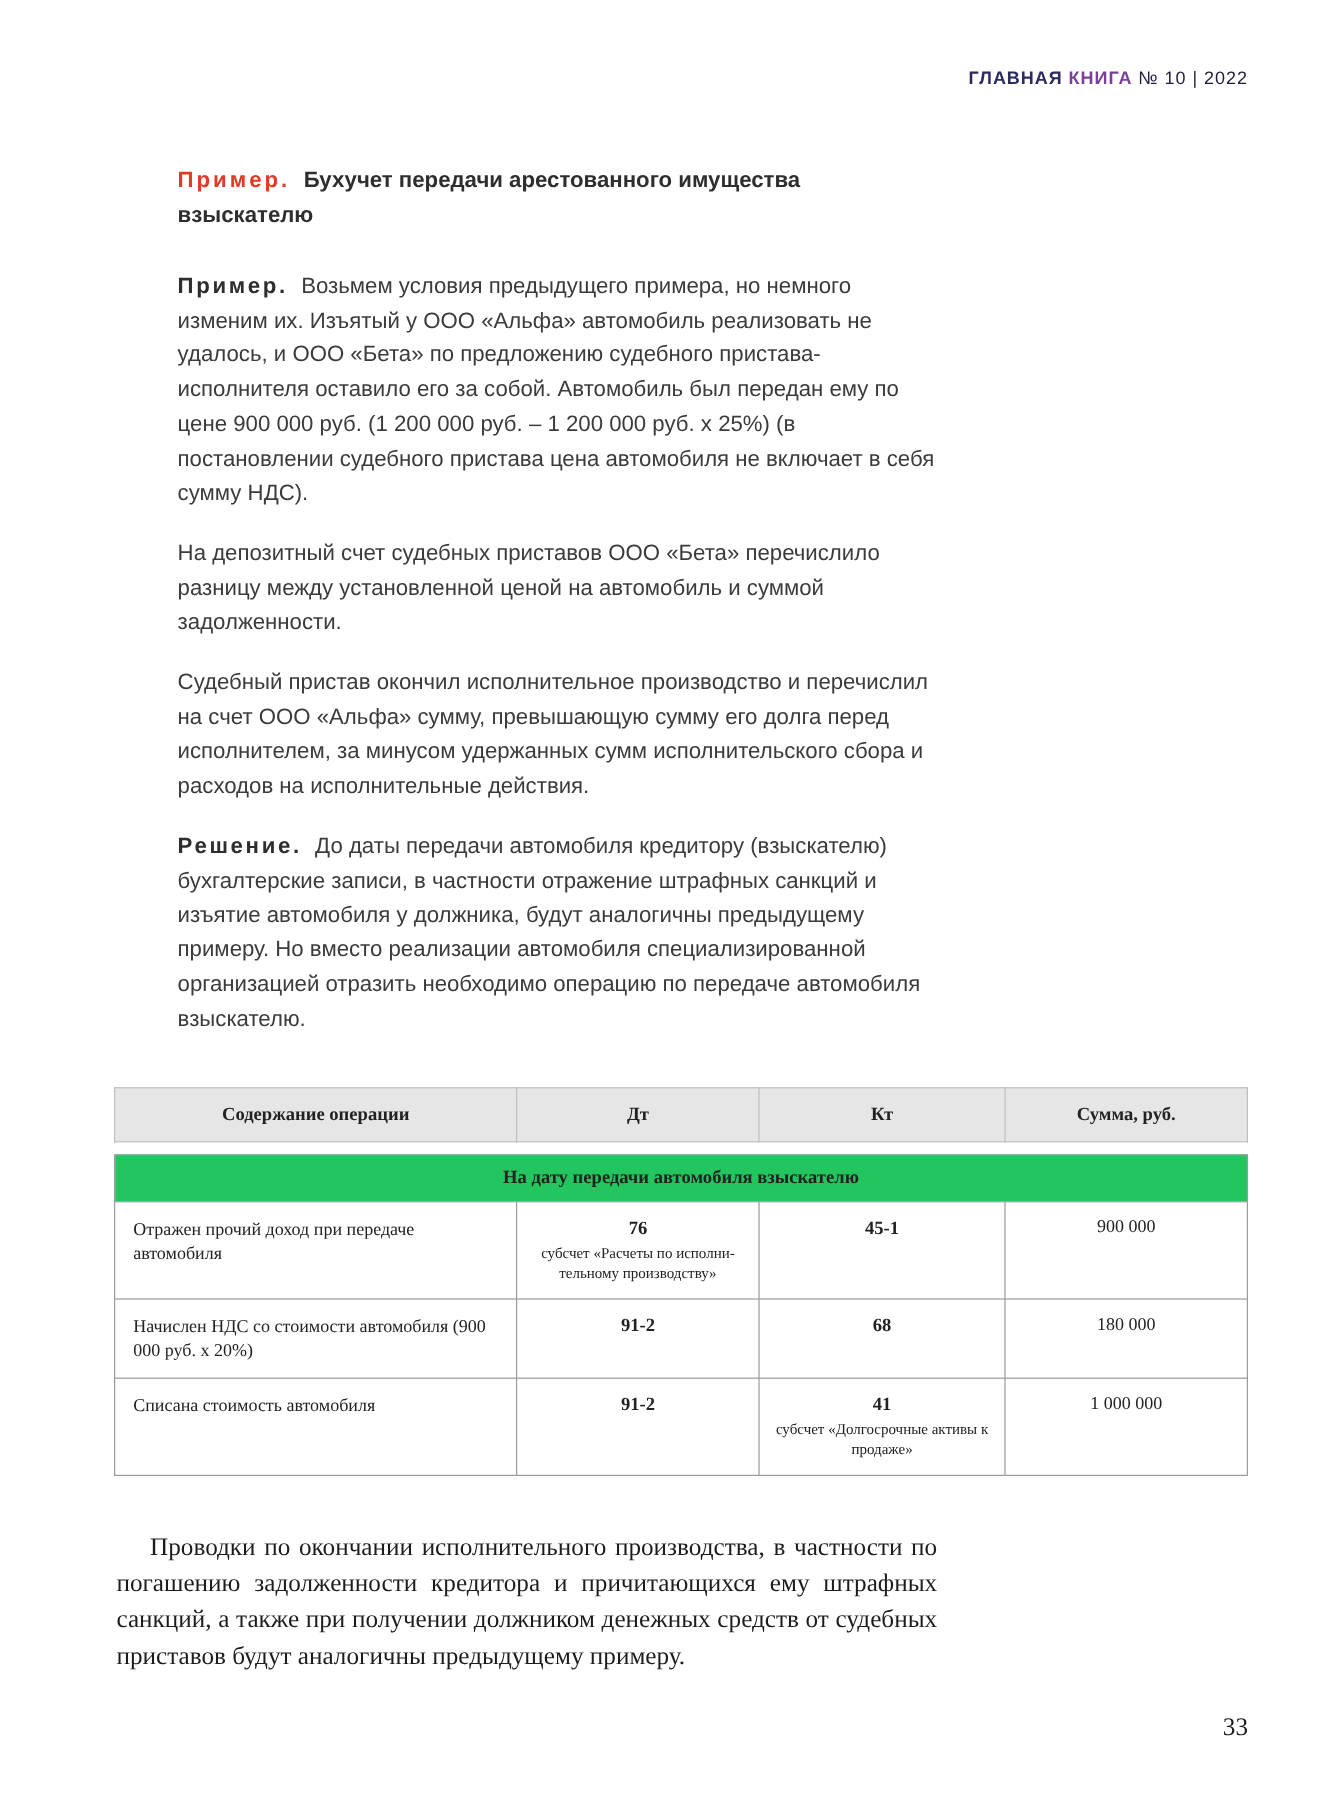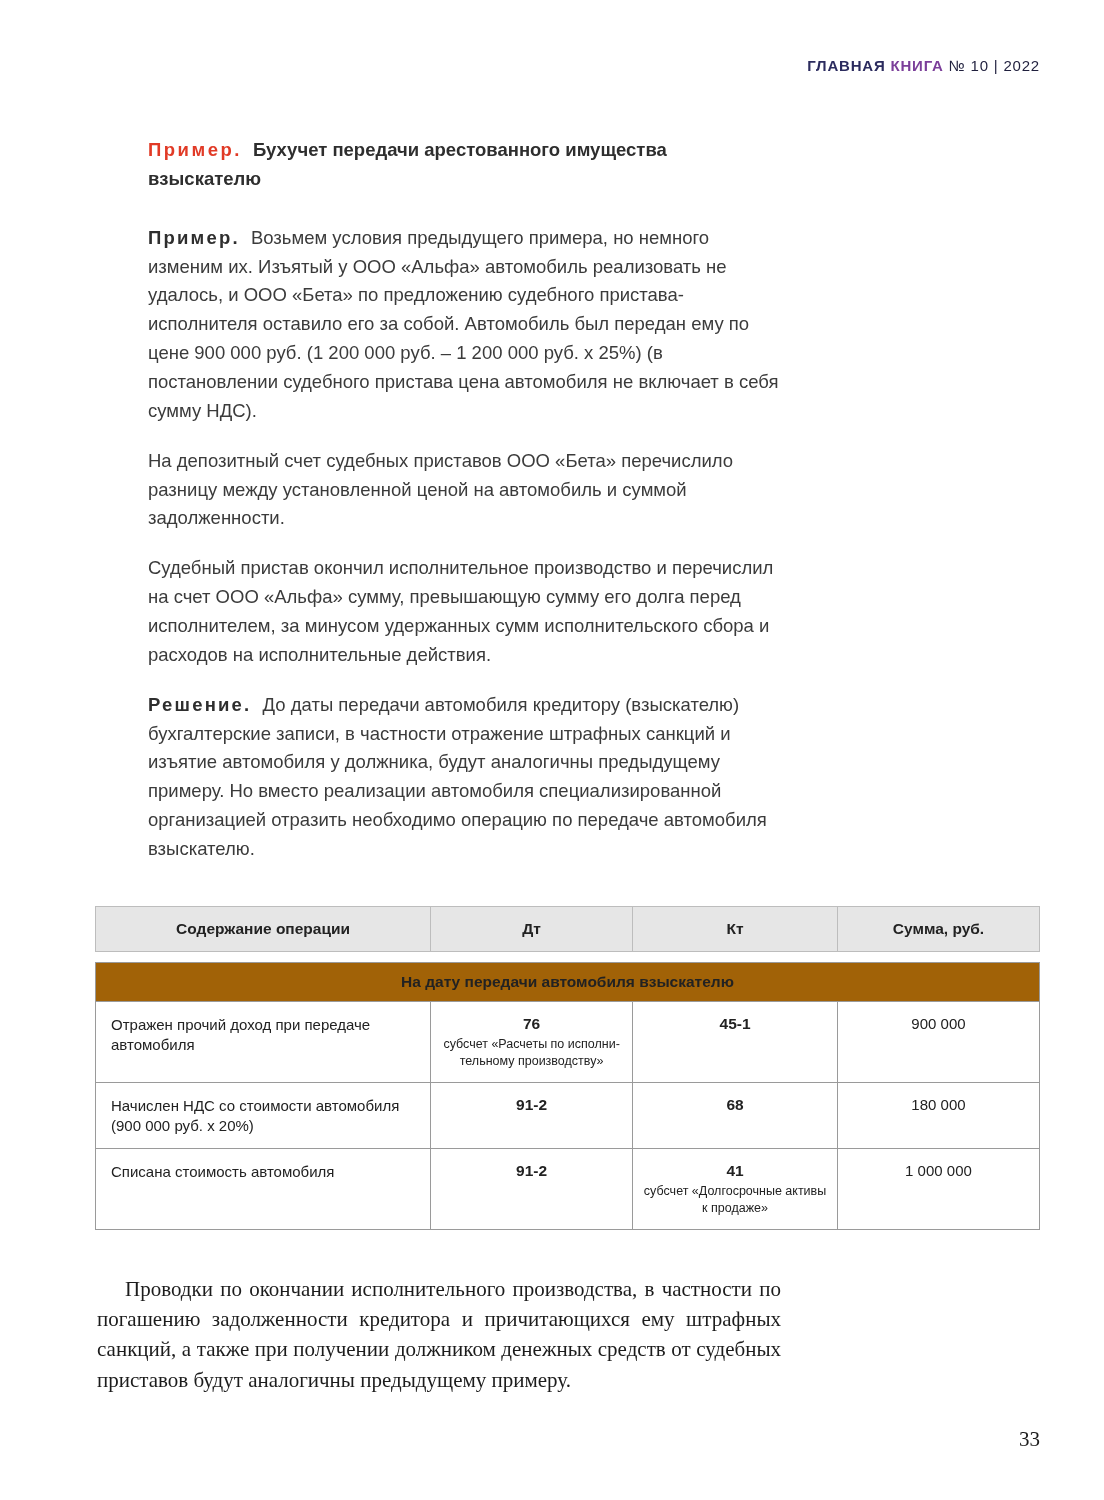--- a/index.html
+++ b/index.html
@@ -45,21 +45,21 @@
     font-weight: bold;
     letter-spacing: 2.2px;
     color: #2e2e2e;
     margin-right: 6px;
   }
   .body-para { margin-bottom: 21px; }
   .body-para:last-child { margin-bottom: 0; }
 
   
   .table-wrap { margin: 42px 0 0 95px; width: 945px; }
-  table { border-collapse: collapse; width: 100%; table-layout: fixed; }
+  table { border-collapse: collapse; width: 100%; table-layout: fixed; font-family: Liberation Serif, serif; }
   col.c1 { width: 35.5%; }
   col.c2 { width: 21.4%; }
   col.c3 { width: 21.7%; }
   col.c4 { width: 21.4%; }
 
   .head-table th {
     background: #e6e6e6;
     border: 1px solid #bdbdbd;
     font-size: 15.5px;
     font-weight: bold;
@@ -71,21 +71,21 @@
 
   .body-table { border: 1px solid #9a9a9a; }
   .body-table td {
     border: 1px solid #9a9a9a;
     vertical-align: top;
     font-size: 15px;
     color: #222;
     padding: 13px 10px 12px;
   }
   .section-row td {
-    background: #a16207;
+    background: #22c55e;
     font-weight: bold;
     text-align: center;
     font-size: 15.5px;
     padding: 10px 8px;
   }
   td.op { text-align: left; padding-left: 15px; padding-right: 14px; line-height: 1.35; }
   td.num { text-align: center; }
   .acct { font-weight: bold; font-size: 15.5px; }
   .note {
     display: block;

